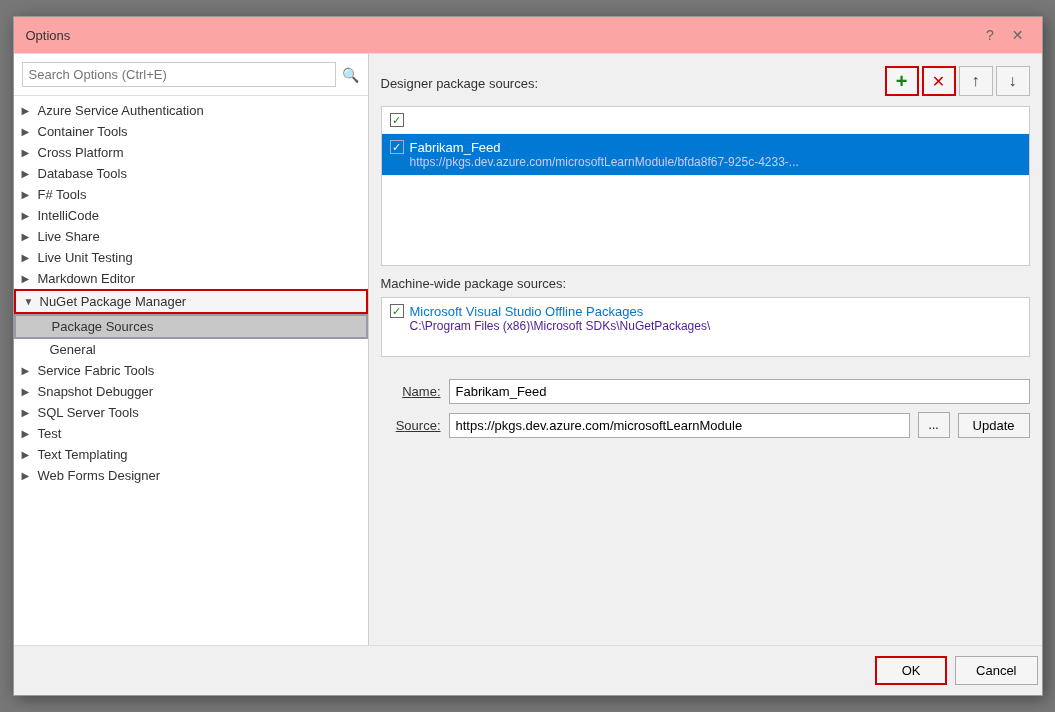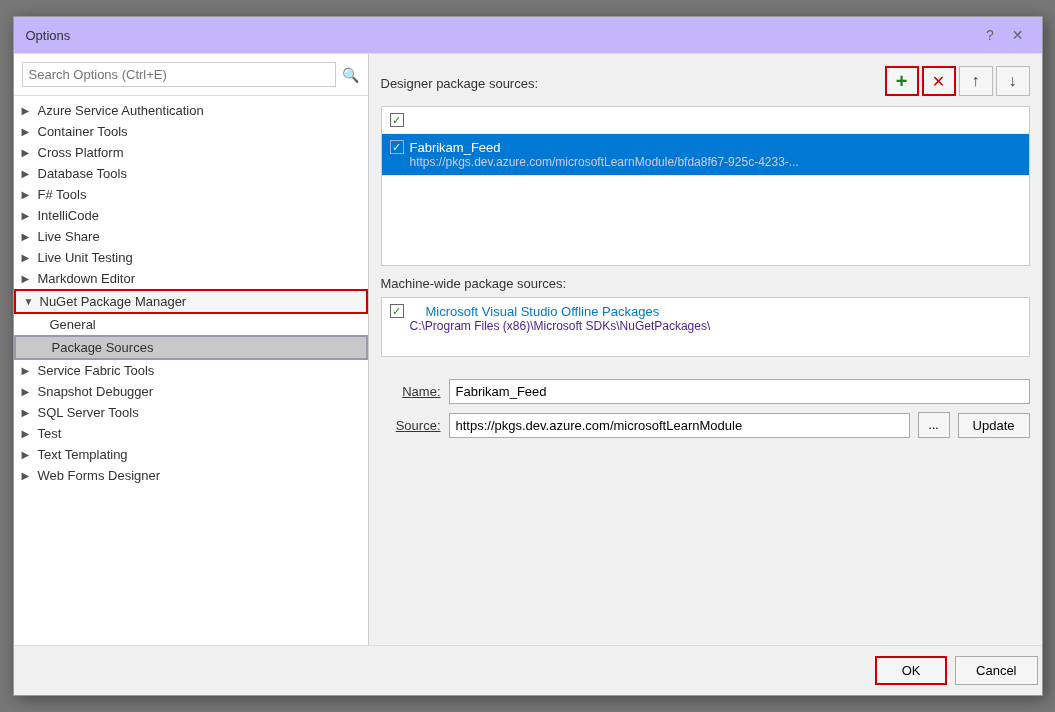--- a/index.html
+++ b/index.html
@@ -16,21 +16,21 @@
     .dialog {
       background: #f0f0f0;
       border: 1px solid #999;
       box-shadow: 3px 3px 15px rgba(0,0,0,0.4);
       width: 1030px;
       height: 680px;
       display: flex;
       flex-direction: column;
     }
     .title-bar {
-      background: #c4b5fd;
+      background: #fca5a5;
       padding: 8px 12px;
       display: flex;
       align-items: center;
       justify-content: space-between;
       border-bottom: 1px solid #ddd;
     }
     .title-bar-left {
       display: flex;
       align-items: center;
       gap: 8px;
@@ -180,21 +180,21 @@
     .machine-list {
       border: 1px solid #ccc;
       background: #fff;
       min-height: 60px;
       padding: 6px 8px;
       display: flex;
       align-items: flex-start;
       gap: 6px;
     }
     .machine-pkg-info { display: flex; flex-direction: column; }
-    .machine-pkg-name { font-size: 13px; color: #0078d4; margin-left: 16px; }
+    .machine-pkg-name { font-size: 13px; color: #0078d4; }
     .machine-pkg-url { font-size: 12px; color: #4c1d95; }
     .name-source-section {
       display: flex;
       flex-direction: column;
       gap: 8px;
       margin-top: 12px;
     }
     .field-row {
       display: flex;
       align-items: center;
@@ -322,25 +322,25 @@
         </div>
         <div class="tree-group-header">
           <span class="arrow">▶</span>
           <span class="tree-item-label">Markdown Editor</span>
         </div>
 
         <div class="tree-group-header highlighted" style="border:2px solid #c00; padding:3px 8px;">
           <span class="arrow">▼</span>
           <span class="tree-item-label">NuGet Package Manager</span>
         </div>
+        <div class="child-item active" style="border:2px solid #99a; background:#c8c8c8;">
+          <span class="tree-item-label">Package Sources</span>
+        </div>
         <div class="child-item">
           <span class="tree-item-label">General</span>
-        </div>
-        <div class="child-item active" style="border:2px solid #99a; background:#c8c8c8;">
-          <span class="tree-item-label">Package Sources</span>
         </div>
 
         <div class="tree-group-header">
           <span class="arrow">▶</span>
           <span class="tree-item-label">Service Fabric Tools</span>
         </div>
         <div class="tree-group-header">
           <span class="arrow">▶</span>
           <span class="tree-item-label">Snapshot Debugger</span>
         </div>

